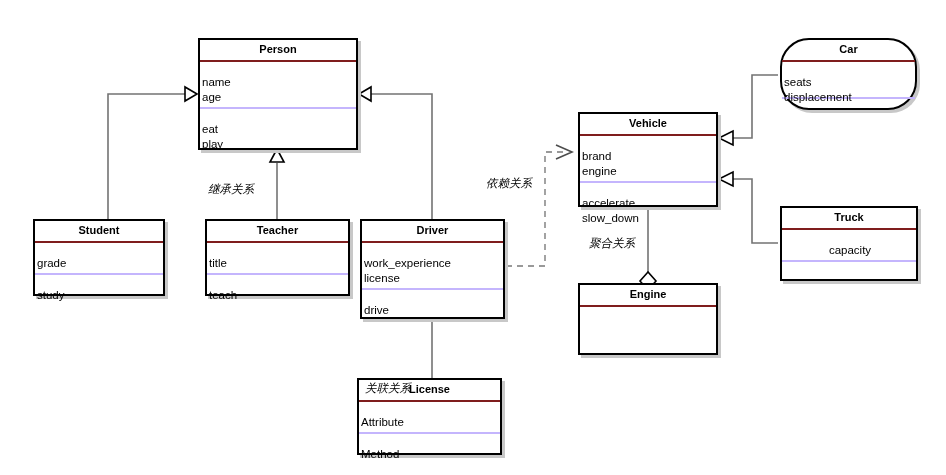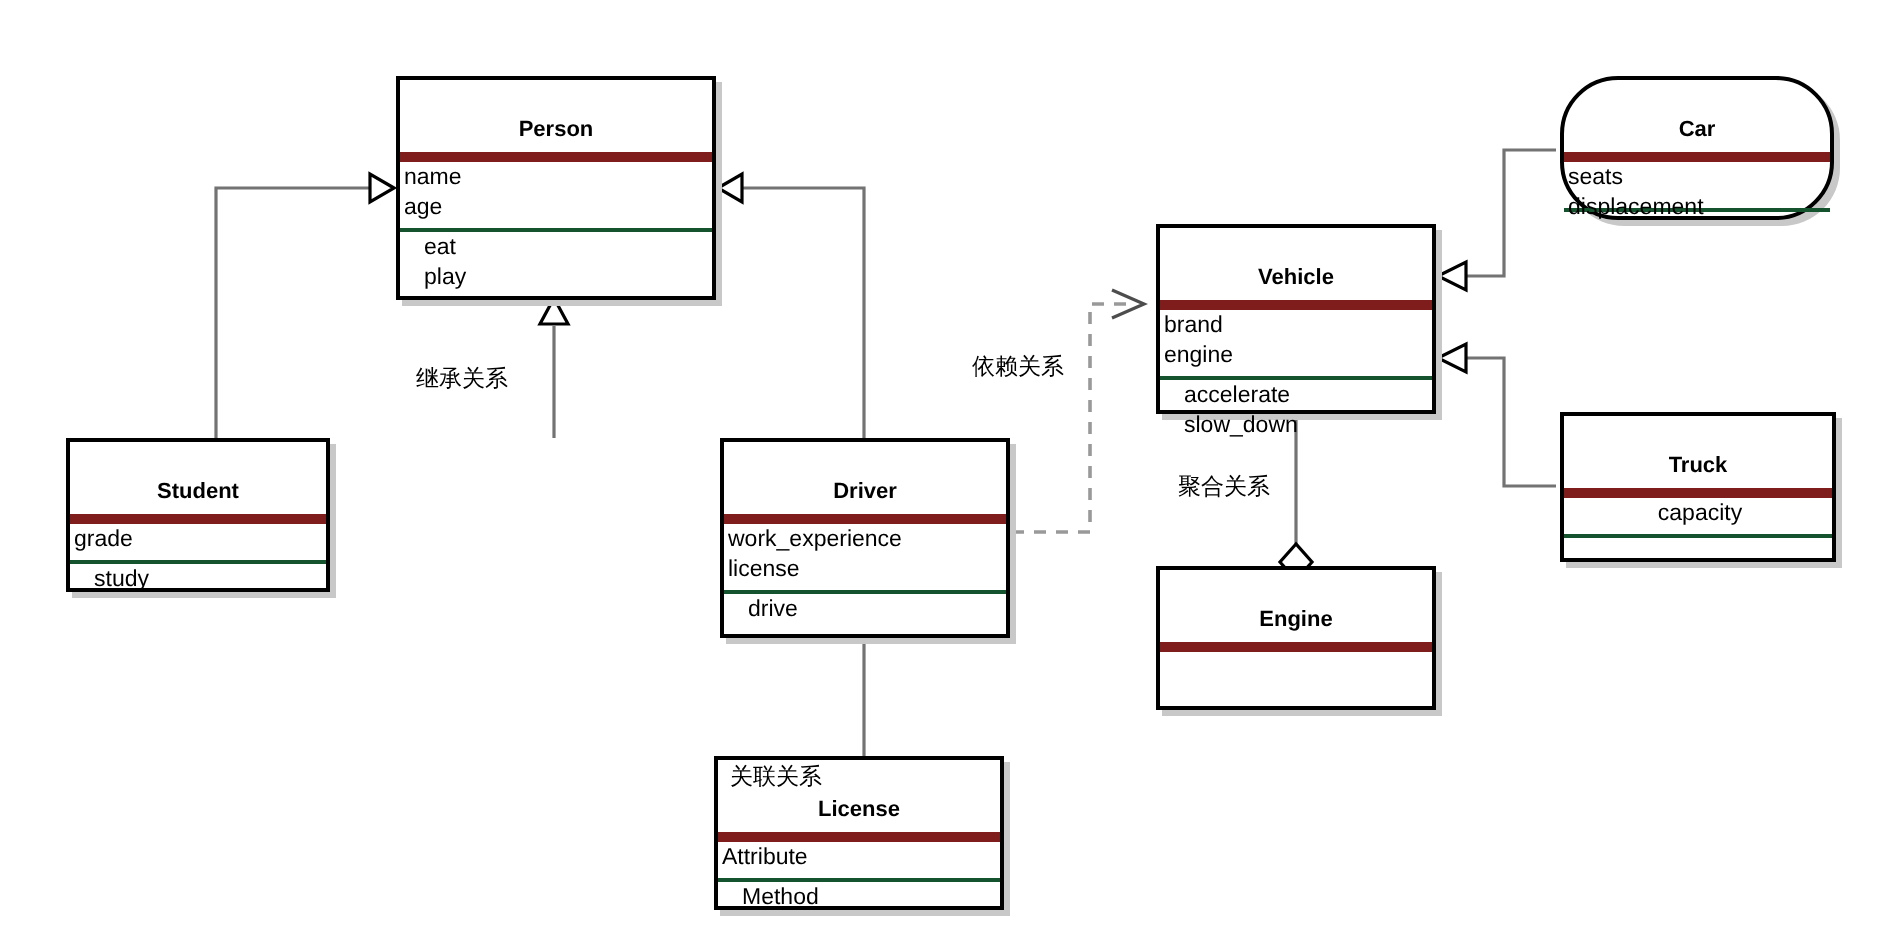--- a/index.html
+++ b/index.html
@@ -18,46 +18,49 @@
     box-sizing:border-box;
     box-shadow:3px 3px 0 0 #c8c8c8;
     z-index:5;
   }
   .uml-title{
     text-align:center;
     font-weight:bold;
     font-size:11px;
     color:#000;
     line-height:15px;
-    padding:18px 0 3px 0;
-    border-bottom:5px solid #7f1d1d;
+    padding:2px 0 3px 0;
+    border-bottom:2px solid #7f1d1d;
     box-sizing:border-box;
   }
   .uml-attrs{
-    border-bottom:2px solid #14532d;
+    border-bottom:2px solid #c4b5fd;
     box-sizing:border-box;
     padding:1px 0 2px 2px;
+    margin-top:12px;
   }
   .uml-ops{
     box-sizing:border-box;
-    padding:1px 0 2px 12px;
+    padding:1px 0 2px 2px;
+    margin-top:12px;
   }
   .uml-attrs div, .uml-ops div{
     font-size:11.5px;
     line-height:15px;
     color:#000;
     white-space:nowrap;
   }
   .edge-label{
     position:absolute;
     font-size:11.5px;
     color:#000;
     white-space:nowrap;
     z-index:6;
     background:transparent;
+    font-style:italic;
   }
 </style>
 </head>
 <body>
 
 <div id="canvas">
 
   <svg class="edges" viewBox="0 0 946 475" xmlns="http://www.w3.org/2000/svg">
 
     <g>
@@ -115,20 +118,29 @@
   <div class="uml-class" style="left:33px;top:219px;width:132px;height:77px;">
     <div class="uml-title">Student</div>
     <div class="uml-attrs" style="height:20px;">
       <div>grade</div>
     </div>
     <div class="uml-ops">
       <div>study</div>
     </div>
   </div>
 
+  <div class="uml-class" style="left:205px;top:219px;width:145px;height:77px;">
+    <div class="uml-title">Teacher</div>
+    <div class="uml-attrs" style="height:20px;">
+      <div>title</div>
+    </div>
+    <div class="uml-ops">
+      <div>teach</div>
+    </div>
+  </div>
 
   <div class="uml-class" style="left:360px;top:219px;width:145px;height:100px;">
     <div class="uml-title">Driver</div>
     <div class="uml-attrs" style="height:35px;">
       <div>work_experience</div>
       <div>license</div>
     </div>
     <div class="uml-ops">
       <div>drive</div>
     </div>

